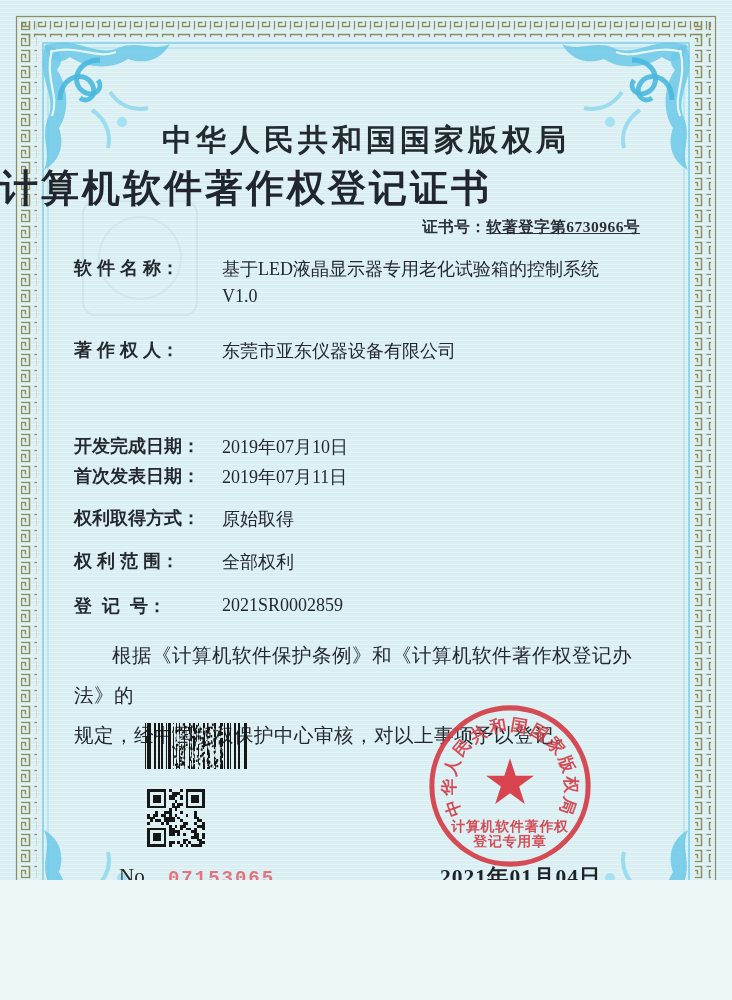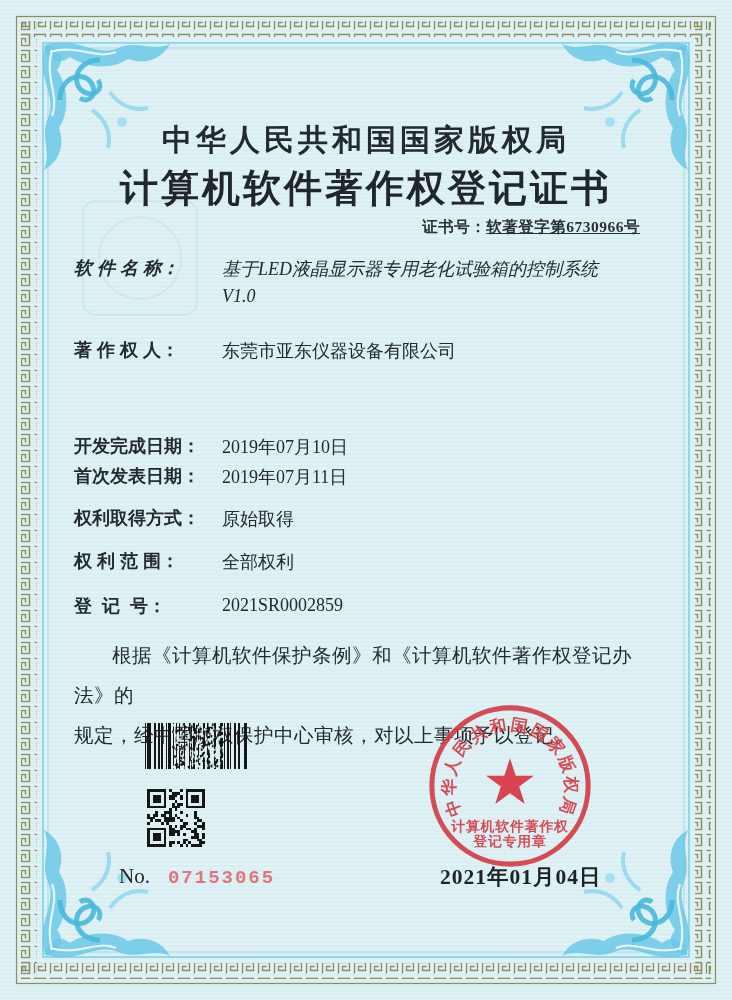--- a/index.html
+++ b/index.html
@@ -2,59 +2,59 @@
 <html><head>
 <meta charset="utf-8">
 <style>
   html,body{margin:0;padding:0;}
   body{
     width:732px;height:1000px;
     background:#eef7f8;
     font-family:"Liberation Serif","DejaVu Serif",serif;
   }
   .page{
-    position:relative;width:732px;height:1000px;overflow:hidden;
+    position:relative;width:732px;height:880px;overflow:hidden;
     background:#dcf0f4;
     background-image:repeating-linear-gradient(
       180deg,
       rgba(255,255,255,0.20) 0px, rgba(255,255,255,0.20) 1px,
       rgba(110,185,205,0.05) 1px, rgba(110,185,205,0.05) 2px,
       rgba(255,255,255,0.0) 2px, rgba(255,255,255,0.0) 4px);
   }
   .border-art{position:absolute;left:0;top:0;z-index:1;}
   .content{position:absolute;left:0;top:0;width:732px;height:1000px;z-index:2;}
 
   .authority{
     position:absolute;top:120px;left:0;width:732px;text-align:center;
     font-weight:bold;font-size:30px;letter-spacing:4px;color:#232a2e;
     font-family:"Liberation Serif","DejaVu Serif",serif;
   }
   .cert-title{
-    position:absolute;top:163px;left:0;width:732px;text-align:center;
+    position:absolute;top:163px;left:0;width:732px;
     font-weight:bold;font-size:38px;letter-spacing:3px;color:#20262b;
     font-family:"Liberation Serif","DejaVu Serif",serif;
   }
   .cert-no{
     position:absolute;top:217px;left:0;right:92px;text-align:right;
     font-size:15.5px;font-weight:bold;color:#2a3034;letter-spacing:0.5px;
   }
   .cert-no .val{text-decoration:underline;}
 
   .field-row{position:absolute;left:74px;display:flex;align-items:flex-start;}
   .field-label{
     width:140px;flex:0 0 140px;white-space:pre;
     font-family:"Liberation Sans","DejaVu Sans",sans-serif;
     font-weight:bold;font-size:18px;color:#23292d;
   }
   .field-value{
     margin-left:8px;white-space:pre-wrap;
     font-size:18px;color:#23292d;line-height:27px;
     font-family:"Liberation Serif","DejaVu Serif",serif;
   }
-  .row-0{top:256px;font-style:italic;} .row-1{top:338px;} .row-2{top:434px;}
+  .row-0{top:256px;} .row-1{top:338px;} .row-2{top:434px;}
   .row-3{top:464px;} .row-4{top:506px;} .row-5{top:549px;} .row-6{top:592px;align-items:center;}
 
   .statement{
     position:absolute;left:74px;top:636px;width:592px;
     font-size:19.5px;color:#23292d;line-height:40px;letter-spacing:0.5px;
   }
   .statement .line1{text-indent:38px;}
 
   .barcode-box{position:absolute;left:145px;top:723px;width:103px;height:46px;}
   .qr-box{position:absolute;left:147px;top:789px;width:58px;height:58px;}

